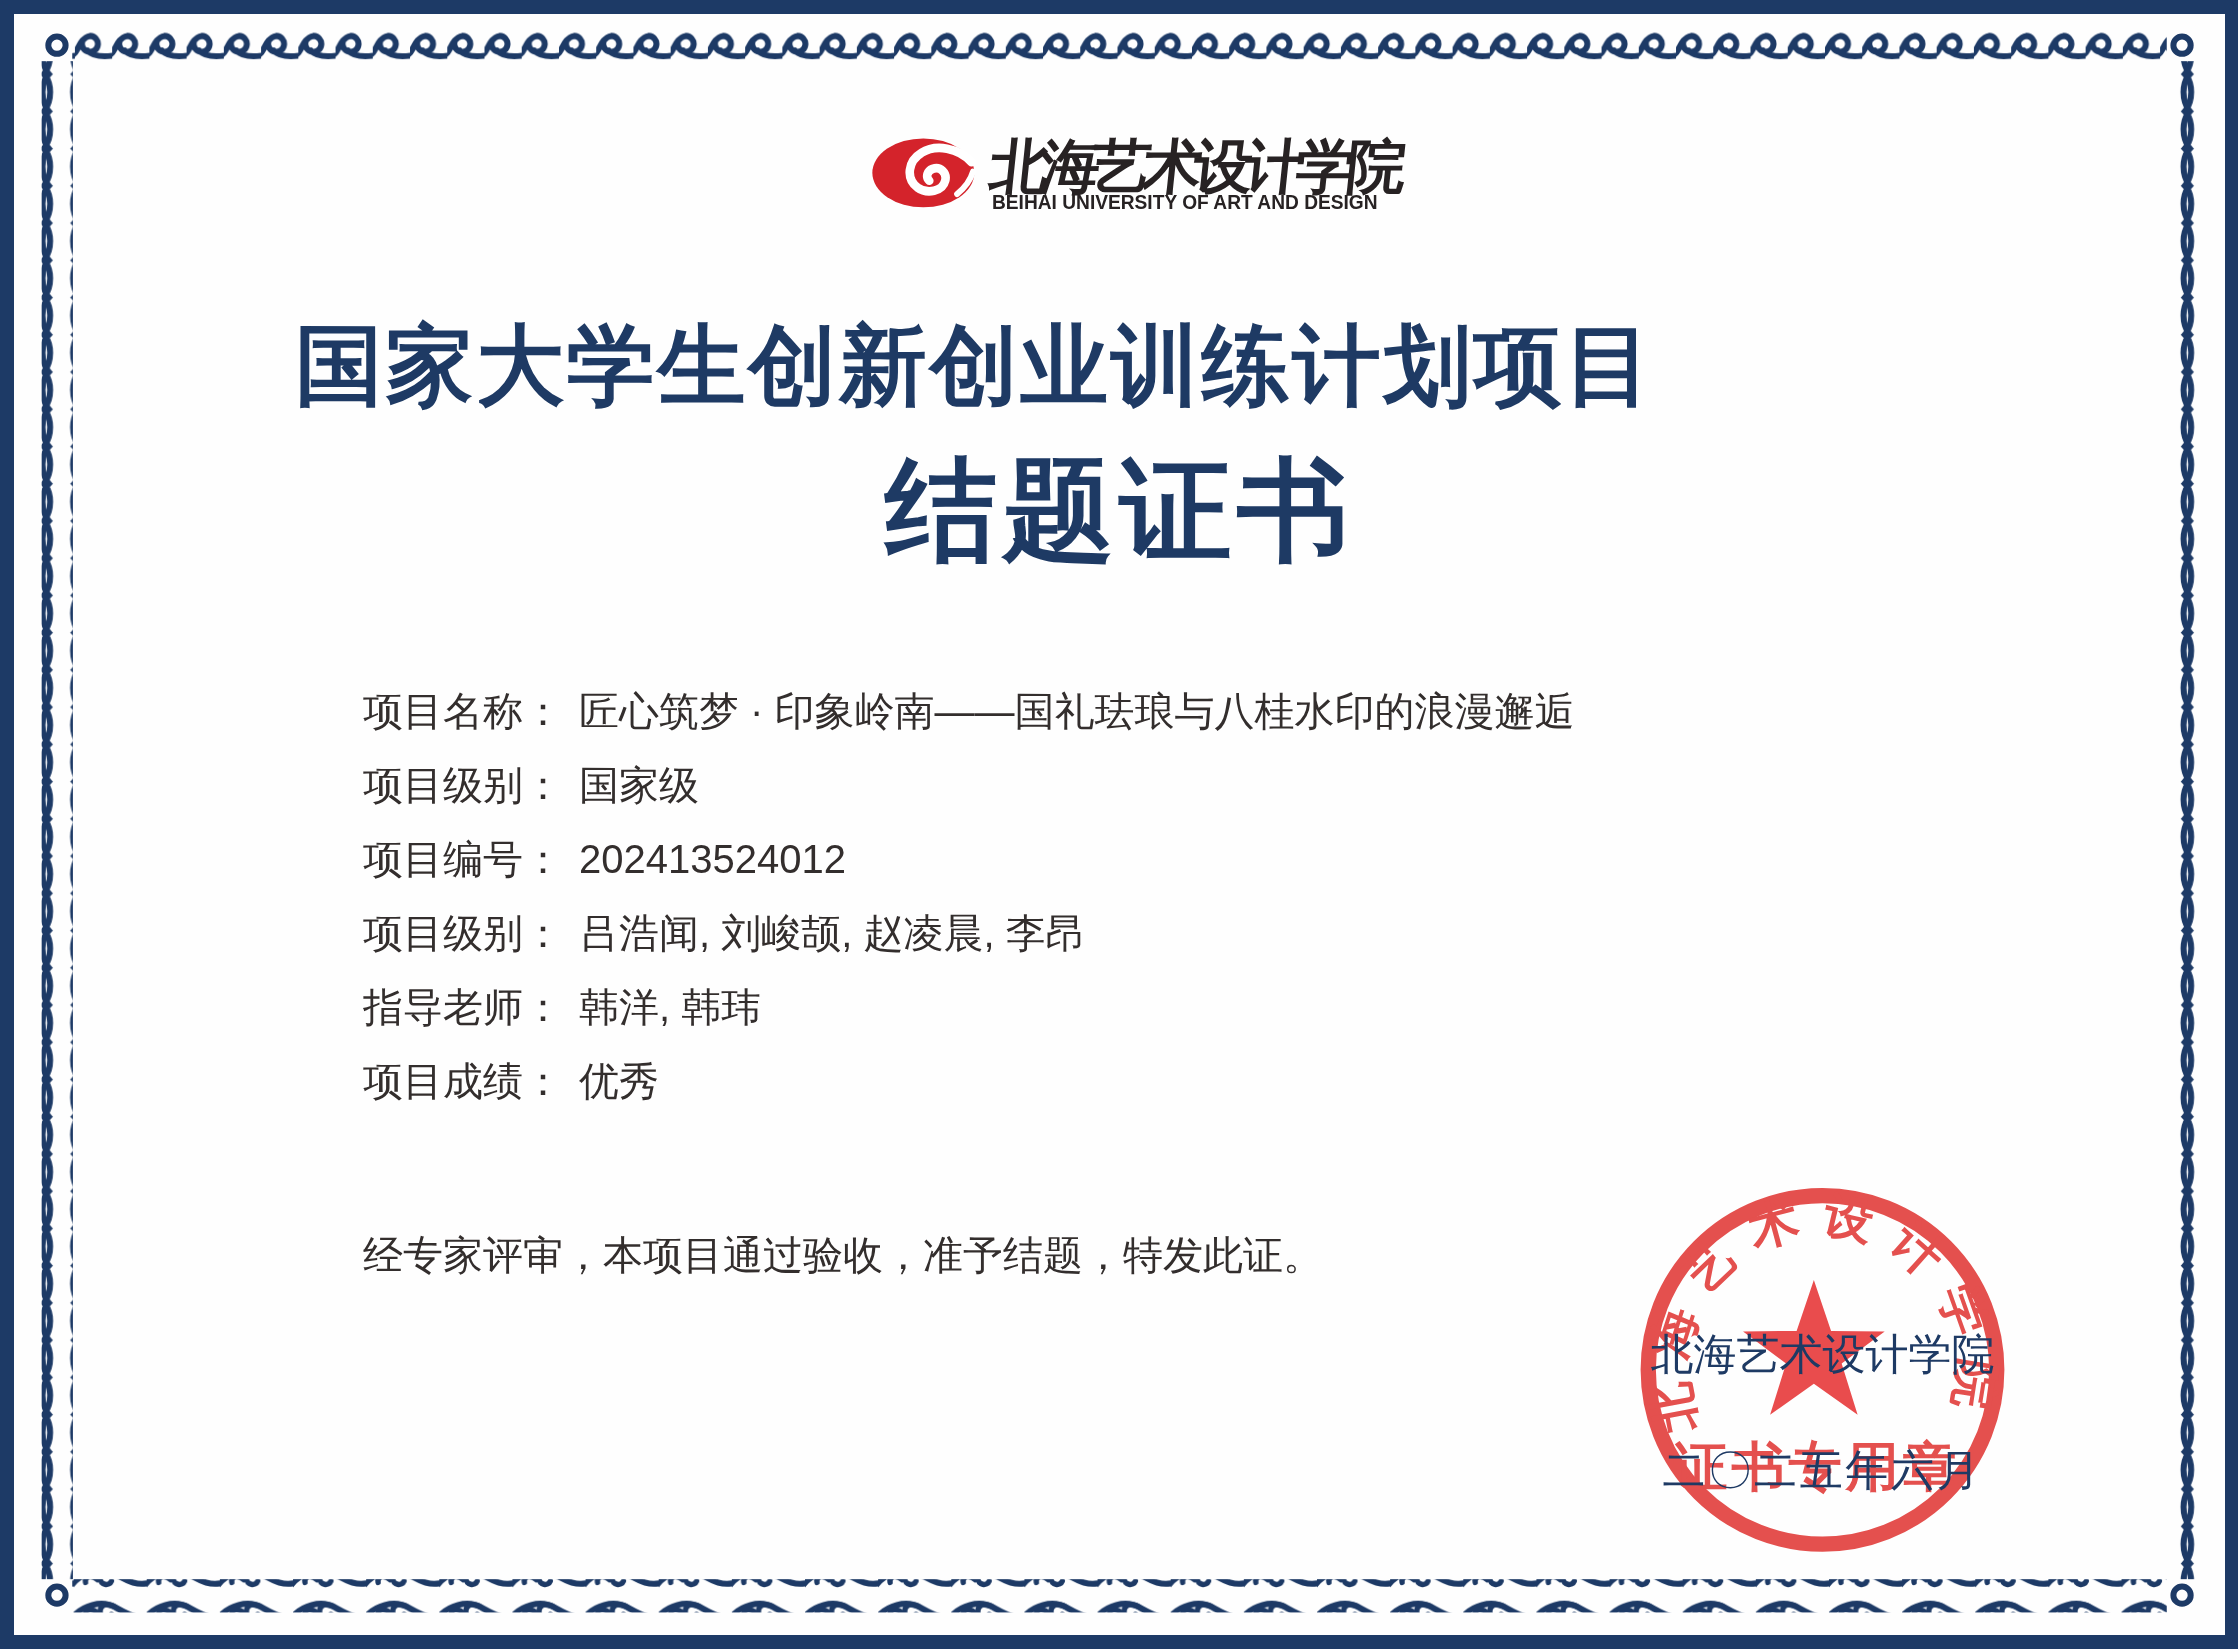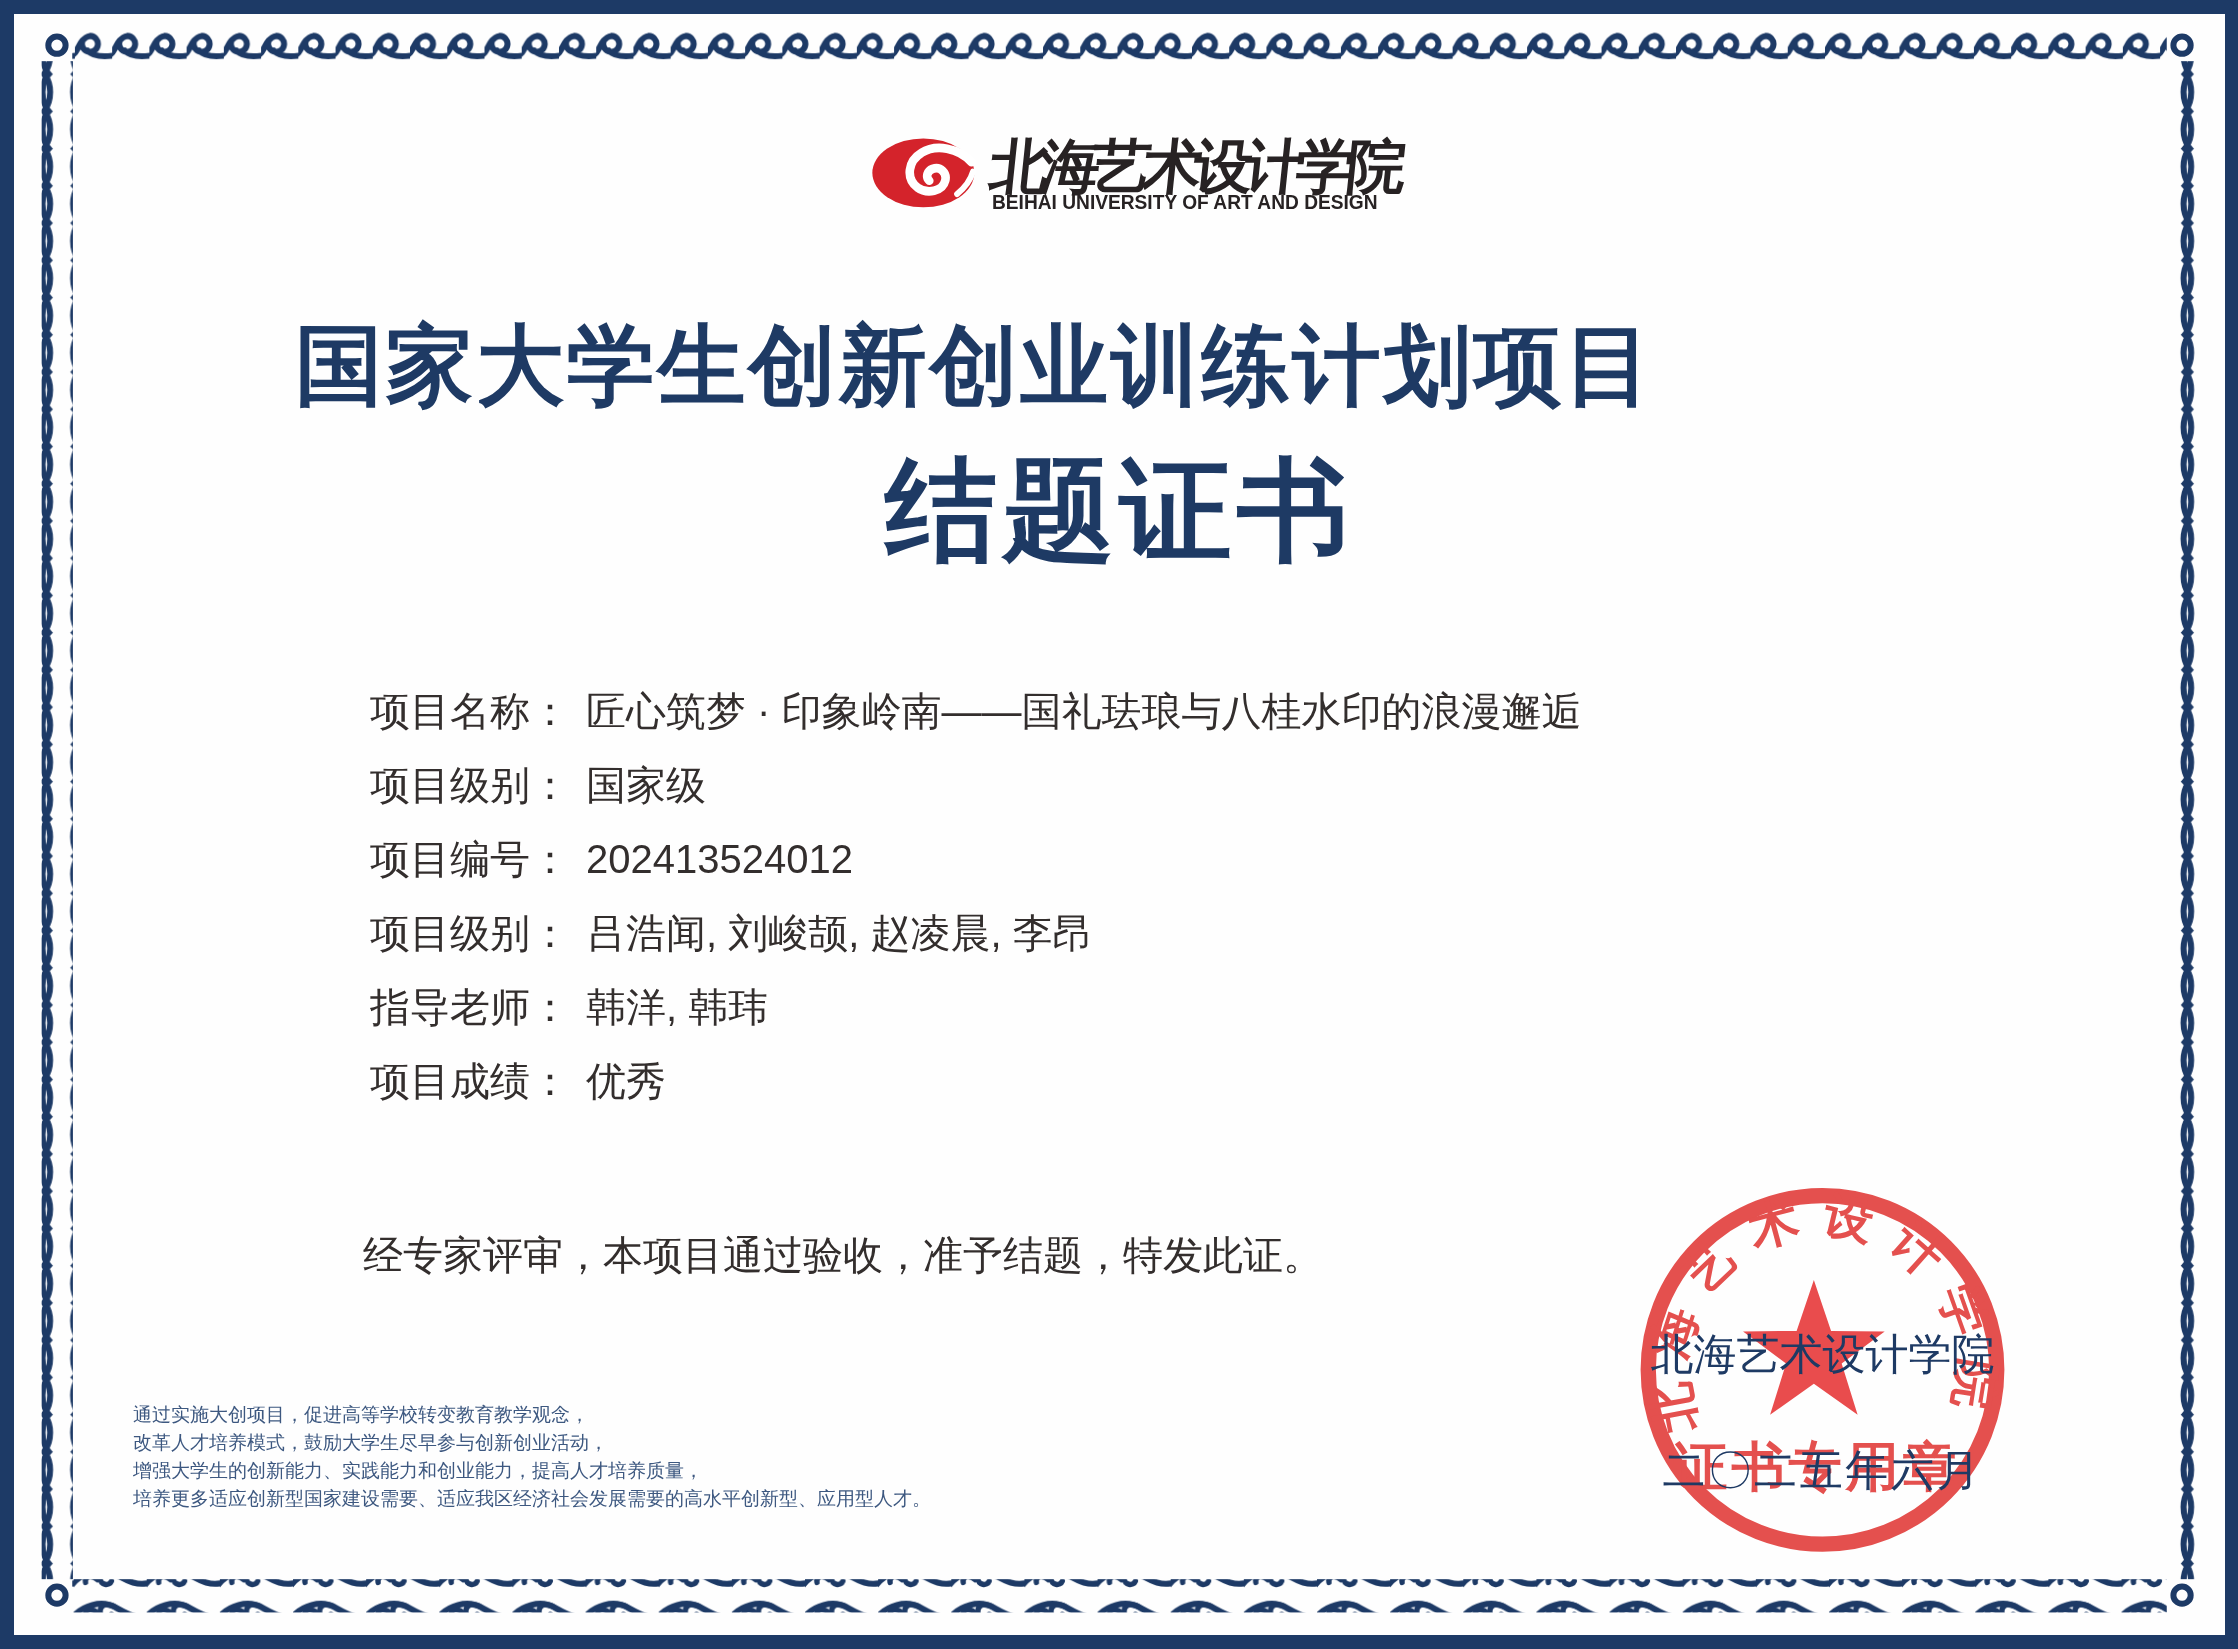--- a/index.html
+++ b/index.html
@@ -34,21 +34,21 @@
     font-family:"Liberation Serif","DejaVu Serif",serif;font-weight:bold;
     font-size:88px;letter-spacing:2.7px;color:var(--navy,#1e3a64);
   }
   .title2{
     position:absolute;left:0;top:436px;width:2239px;text-align:center;white-space:nowrap;
     font-family:"Liberation Serif","DejaVu Serif",serif;font-weight:bold;
     font-size:112px;letter-spacing:5.3px;color:var(--navy,#1e3a64);
   }
   
   .fields{position:absolute;left:363px;top:674px;}
-  .field-row{height:74px;display:flex;align-items:center;white-space:nowrap;margin-left:7px;}
+  .field-row{height:74px;display:flex;align-items:center;white-space:nowrap;}
   .flabel{font-size:40px;color:var(--ink,#332e2d);}
   .fvalue{font-size:40px;color:var(--ink,#332e2d);margin-left:16px;}
   .statement{
     position:absolute;left:363px;top:1228px;white-space:nowrap;
     font-size:40px;color:var(--ink,#332e2d);
   }
   
   .footnote{
     position:absolute;left:133px;top:1401px;white-space:nowrap;
     font-family:"Liberation Serif","DejaVu Serif",serif;
@@ -140,26 +140,20 @@
       <span class="fvalue">韩洋, 韩玮</span>
     </div>
     <div class="field-row">
       <span class="flabel">项目成绩：</span>
       <span class="fvalue">优秀</span>
     </div>
   </div>
 
   <div class="statement">经专家评审，本项目通过验收，准予结题，特发此证。</div>
 
-  <div class="footnote">
-    <div>通过实施大创项目，促进高等学校转变教育教学观念，</div>
-    <div>改革人才培养模式，鼓励大学生尽早参与创新创业活动，</div>
-    <div>增强大学生的创新能力、实践能力和创业能力，提高人才培养质量，</div>
-    <div>培养更多适应创新型国家建设需要、适应我区经济社会发展需要的高水平创新型、应用型人才。</div>
-  </div>
 
   <svg class="seal-svg" viewBox="0 0 630 630" xmlns="http://www.w3.org/2000/svg">
     <defs>
       <path id="sealArc" d="M129.2,391.6 A205,205 0 1 1 500.8,391.6" fill="none"></path>
     </defs>
     <circle class="seal-ring" cx="315" cy="305" r="262"></circle>
     <polygon class="seal-star" points="302,170 327.9,246.4 408.5,247.4 343.8,295.6 367.8,372.6 302,326 236.2,372.6 260.2,295.6 195.5,247.4 276.1,246.4"></polygon>
     <text class="seal-arc-text">
       <textPath href="#sealArc" startOffset="0">北海艺术设计学院</textPath>
     </text>

